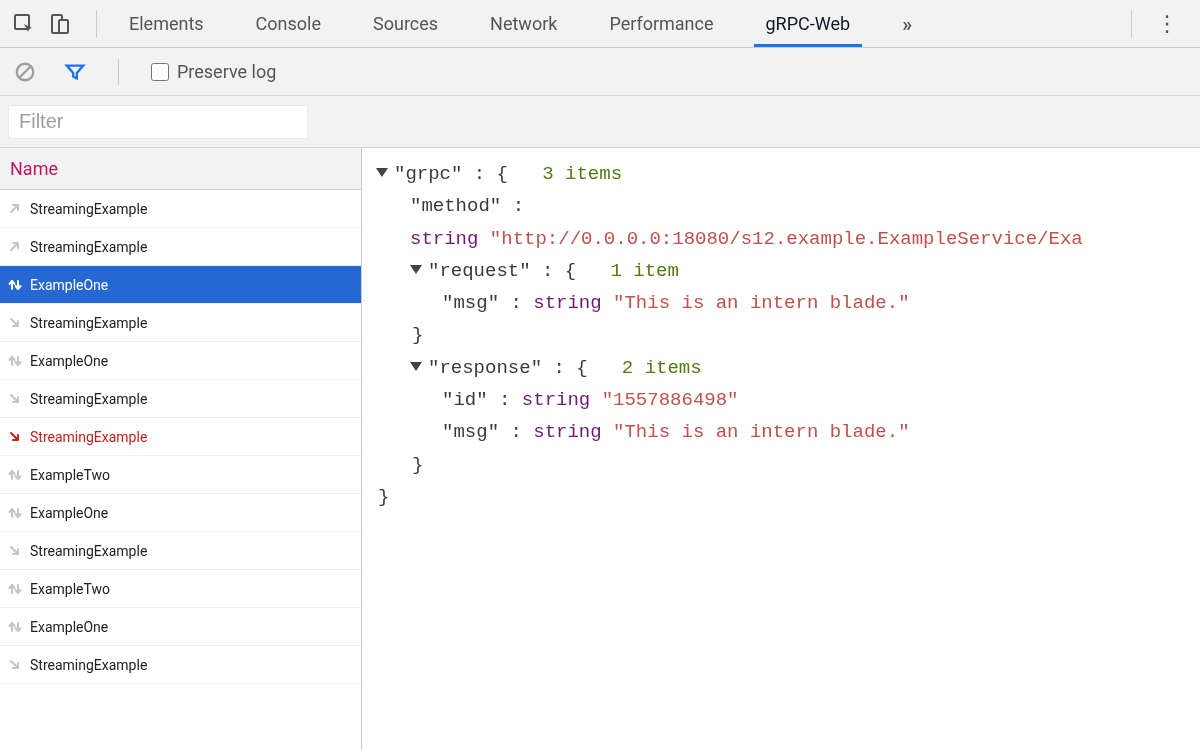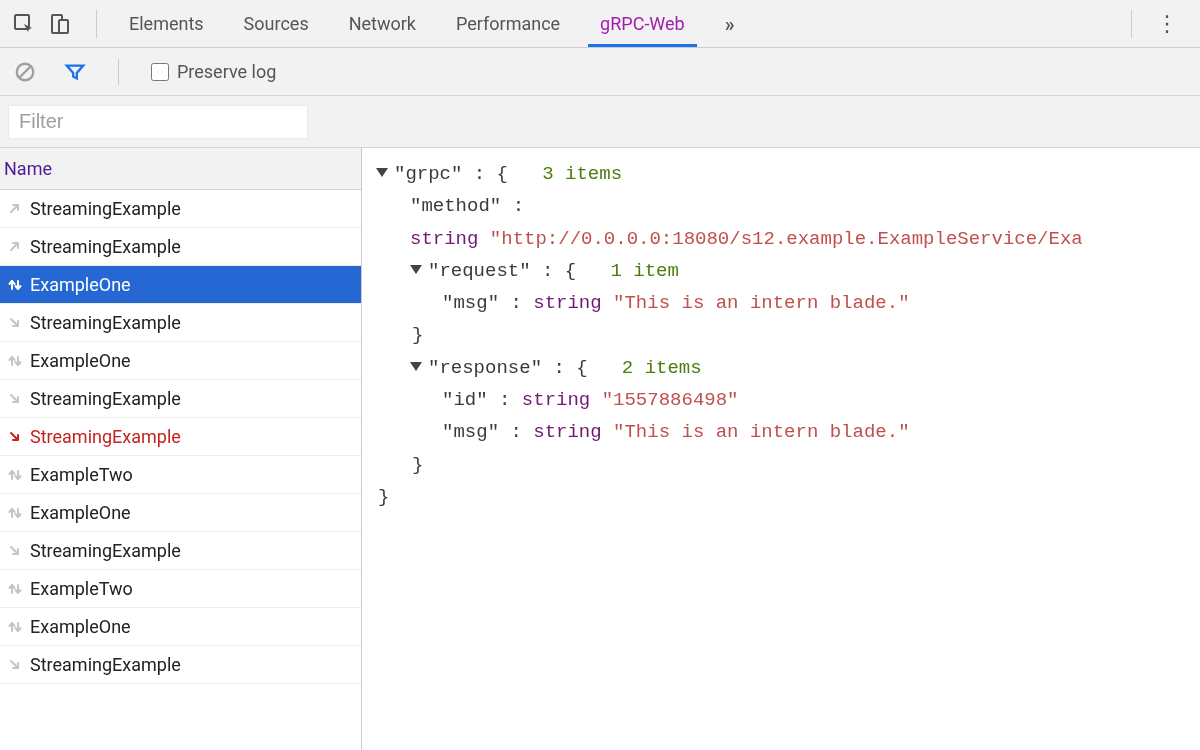--- a/index.html
+++ b/index.html
@@ -17,31 +17,31 @@
       height: 48px;
       background: #f2f2f2;
       border-bottom: 1px solid #ccc;
       display: flex;
       align-items: center;
       padding: 0 12px;
       gap: 8px;
     }
     .tabbar .lead-icons { display: flex; align-items: center; gap: 12px; padding-right: 10px; }
     .tabbar .divider { width: 1px; height: 28px; background: #ccc; margin: 0 6px; }
-    .tabs { display: flex; align-items: stretch; height: 100%; gap: 4px; }
+    .tabs { display: flex; align-items: stretch; height: 100%; gap: 16px; }
     .tab {
       padding: 0 18px;
       display: flex;
       align-items: center;
       color: #555;
       font-size: 18px;
       cursor: pointer;
       position: relative;
     }
-    .tab.active { color: #a21caf; text-align: center; }
+    .tab.active { color: #0f172a; text-align: center; }
     .tab.active::after {
       content: "";
       position: absolute;
       left: 6px; right: 6px; bottom: 0;
       height: 3px;
       background: #1a73e8;
     }
     .tab.more { font-size: 20px; font-weight: 600; }
     .spacer { flex: 1; }
     .kebab {
@@ -94,32 +94,32 @@
       border-right: 1px solid #ccc;
       overflow: hidden;
       display: flex;
       flex-direction: column;
     }
     .side-header {
       height: 42px;
       background: #f2f2f2;
       border-bottom: 1px solid #d5d5d5;
       display: flex; align-items: center;
-      padding: 0 4px;
+      padding: 0 10px;
       font-size: 18px;
-      color: #4c1d95;
+      color: #be185d;
     }
     .req-list { flex: 1; overflow-y: auto; }
     .req-item {
       height: 38px;
       display: flex;
       align-items: center;
       padding: 0 6px 0 6px;
       border-bottom: 1px solid #eee;
-      font-size: 18px;
+      font-size: 14px;
       color: #222;
       cursor: pointer;
       gap: 6px;
     }
     .req-item svg { flex-shrink: 0; }
     .req-item.selected { background: #2568d4; color: #fff; }
     .req-item.selected .name { color: #fff; }
     .req-item.error .name { color: #c5221f; }
     .req-item .name { white-space: nowrap; overflow: hidden; text-overflow: ellipsis; }
 
@@ -167,20 +167,23 @@
       <svg width="24" height="24" viewBox="0 0 24 24" fill="none" stroke="#555" stroke-width="2">
         <rect x="4" y="3" width="10" height="18" rx="1"></rect>
         <rect x="11" y="8" width="9" height="13" rx="1" fill="#f2f2f2"></rect>
       </svg>
     </span>
   </div>
   <div class="divider"></div>
   <div class="tabs" id="tabs">
       <div class="tab">
         <span>Elements</span>
+      </div>
+      <div class="tab">
+        <span>Console</span>
       </div>
       <div class="tab">
         <span>Sources</span>
       </div>
       <div class="tab">
         <span>Network</span>
       </div>
       <div class="tab">
         <span>Performance</span>
       </div>

